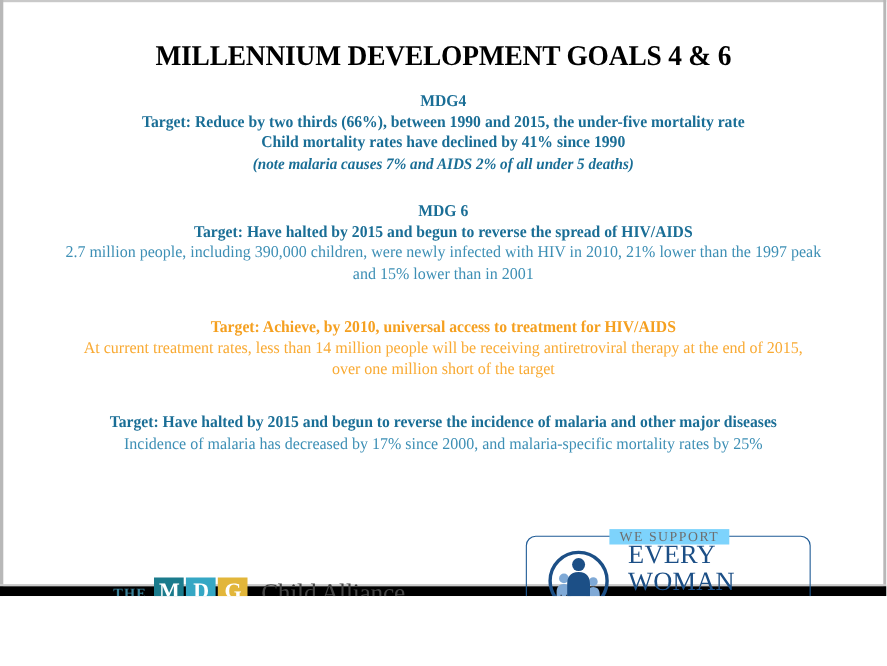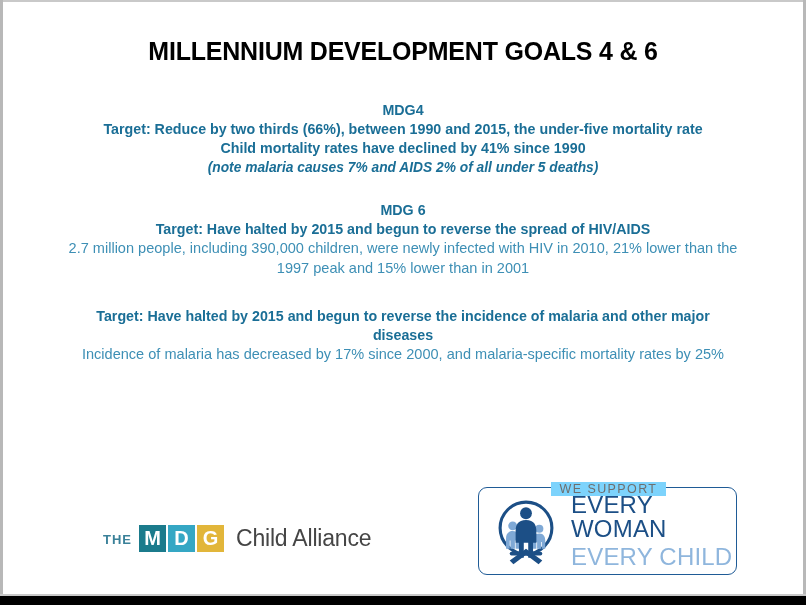--- a/index.html
+++ b/index.html
@@ -7,24 +7,25 @@
     padding: 0;
     background: #ffffff;
   }
   body {
     font-family: "Liberation Sans", sans-serif;
   }
 
   .slide-frame {
     position: relative;
     width: 806px;
-    height: 605px;
+    height: 542px;
     background: #ffffff;
     box-sizing: border-box;
     overflow: hidden;
+    font-family: Liberation Serif, serif;
   }
 
   
   .page-border-left {
     position: absolute;
     left: 0; top: 0;
     width: 3px; height: 596px;
     background: #b8b8b8;
   }
   .page-border-top {
@@ -107,21 +108,21 @@
     font-size: 15px;
     transform: scaleX(0.95);
   }
   .body-orange {
     color: #f9aa33;
     font-weight: normal;
     font-size: 15px;
     transform: scaleX(0.97);
   }
 
-  #mdg4-block { margin-top: 33px; }
+  #mdg4-block { margin-top: 17px; }
   #mdg6-block { margin-top: 24px; }
   #treatment-block { margin-top: 29px; }
   #malaria-block  { margin-top: 29px; }
 
   .narrow-wrap { max-width: 710px; margin: 0 auto; }
   .narrow-wrap-2 { max-width: 700px; margin: 0 auto; }
   .narrow-wrap-3 { max-width: 690px; margin: 0 auto; }
 
   
   .footer-row {
@@ -242,20 +243,24 @@
       <div class="line hdr-dark">Child mortality rates have declined by 41% since 1990</div>
       <div class="line italic-dark">(note malaria causes 7% and AIDS 2% of all under 5 deaths)</div>
     </div>
 
     <div class="block" id="mdg6-block">
       <div class="line hdr-dark">MDG 6</div>
       <div class="line hdr-dark">Target: Have halted by 2015 and begun to reverse the spread of HIV/AIDS</div>
       <div class="line body-light narrow-wrap">2.7 million people, including 390,000 children, were newly infected with HIV in 2010, 21% lower than the 1997 peak and 15% lower than in 2001</div>
     </div>
 
+    <div class="block" id="treatment-block">
+      <div class="line hdr-orange">Target: Achieve, by 2010, universal access to treatment for HIV/AIDS</div>
+      <div class="line body-orange narrow-wrap-2">At current treatment rates, less than 14 million people will be receiving antiretroviral therapy at the end of 2015, over one million short of the target</div>
+    </div>
 
     <div class="block" id="malaria-block">
       <div class="line hdr-dark narrow-wrap-3">Target: Have halted by 2015 and begun to reverse the incidence of malaria and other major diseases</div>
       <div class="line body-light narrow-wrap">Incidence of malaria has decreased by 17% since 2000, and malaria-specific mortality rates by 25%</div>
     </div>
 
     <div class="footer-row">
 
       <div class="mdg-logo">
         <span class="mdg-the">THE</span>

